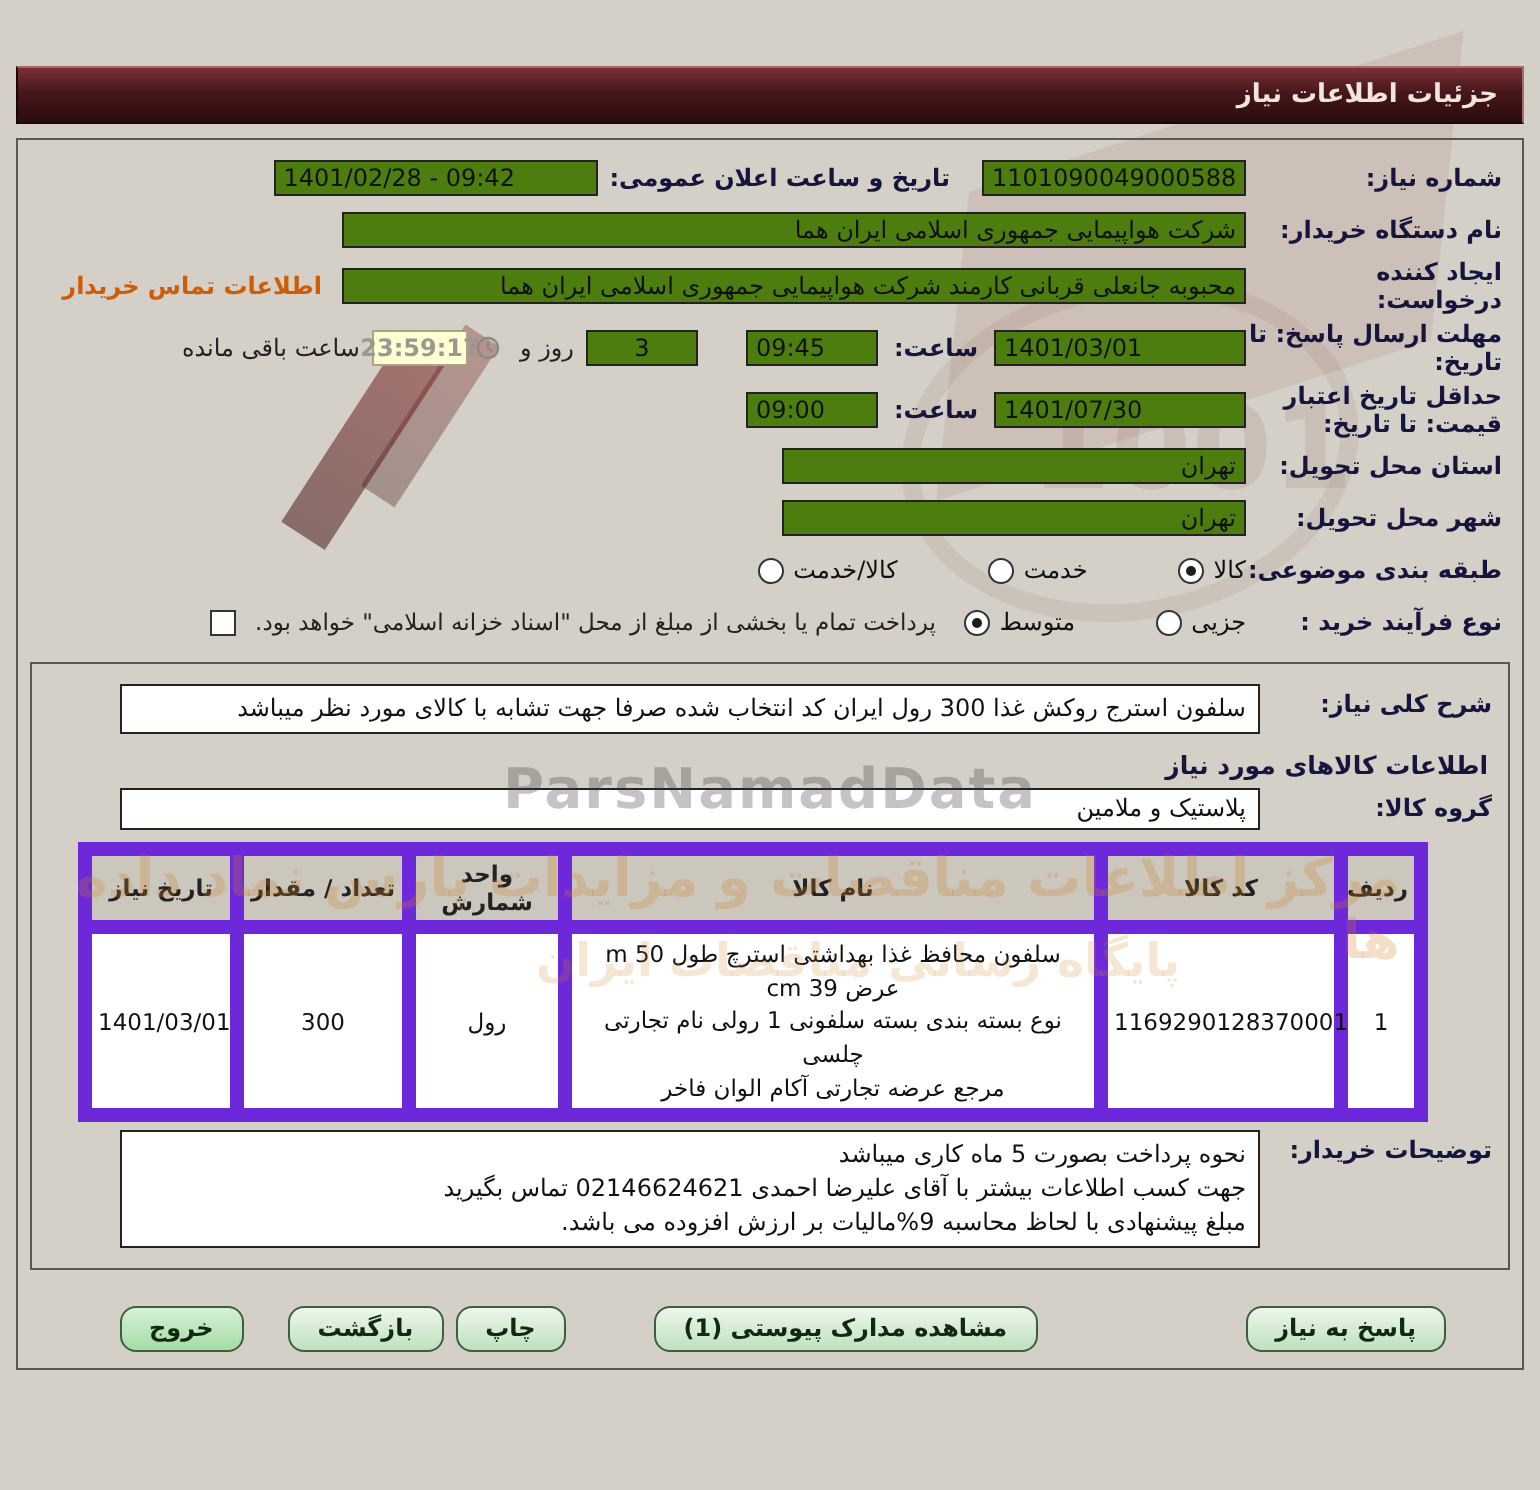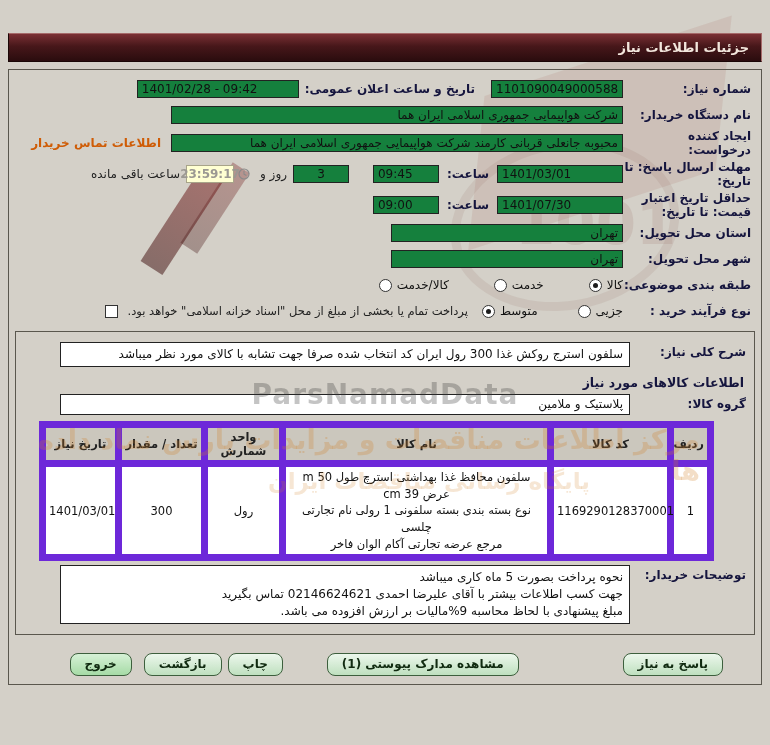--- a/index.html
+++ b/index.html
@@ -15,21 +15,21 @@
     color:#f2e6dc; font-weight:bold; font-size:13px;
     display:flex; align-items:center; padding:0 12px; }
 
   
   .frame { position:absolute; top:69px; right:8px; left:8px; bottom:60px;
     border:1px solid #5a574e; padding:5px 4px; }
 
   .row { display:flex; align-items:center; margin:2px 6px; min-height:24px; }
   .lbl { flex:0 0 128px; font-weight:bold; color:#15153e; line-height:1.2; font-size:12px; }
   .lbl2 { font-weight:bold; color:#15153e; margin-right:16px; margin-left:6px; }
-  .inp { background:#15803d; border:1px solid #222; height:18px; display:flex; align-items:center;
+  .inp { background:#4d7c0f; border:1px solid #222; height:18px; display:flex; align-items:center;
          padding:0 4px; font-size:12px; overflow:hidden; white-space:nowrap; }
   .inp.num { direction:ltr; }
   .w150{width:132px} .w160{width:162px} .w452{width:452px} .w125{width:126px}
   .w72{width:66px} .w56{width:56px; justify-content:center;} .w230{width:232px}
   .slbl { font-weight:bold; color:#15153e; margin:0 8px; }
   .contact-link { color:#cf5c06; font-weight:bold; margin-right:10px; cursor:pointer; }
   .countdown { background:#ffffd2; border:1px solid #a8a489; color:#9b9892; font-weight:bold;
     direction:ltr; height:18px; width:48px; display:flex; align-items:center; justify-content:center; }
   .plain { color:#222; margin:0 6px; }
   .clock { display:inline-flex; margin:0 4px; }
@@ -62,21 +62,21 @@
   .namecell div { line-height:1.45; }
 
   
   .btnrow { display:flex; align-items:center; margin:18px 34px 0 0; }
   .btn { font-family:"DejaVu Sans", sans-serif; font-weight:bold; font-size:12px; color:#102a10;
     background:linear-gradient(180deg,#ecf7ec,#bfe0bf); border:1px solid #3d5f3d; border-radius:8px;
     height:23px; padding:0 14px; cursor:pointer; white-space:nowrap; }
   .btn-attach { margin-right:104px; }
   .btn-print { margin-right:44px; }
   .btn-back { margin-right:6px; }
-  .btn-exit { margin-right:12px; background:linear-gradient(180deg,#d6f1d6,#a6dba6); }
+  .btn-exit { margin-right:22px; background:linear-gradient(180deg,#d6f1d6,#a6dba6); }
 
   
   .wm { position:absolute; pointer-events:none; }
   .wm-brand { top:378px; right:0; left:0; text-align:center; direction:ltr;
     font-size:28px; font-weight:bold; letter-spacing:1px; color:rgba(60,60,60,0.30); }
   .wm-fa1 { top:424px; right:70px; font-size:27px; font-weight:bold; color:rgba(208,128,38,0.26); }
   .wm-fa2 { top:468px; right:180px; font-size:23px; font-weight:bold; color:rgba(208,128,38,0.20); }
   .wm-stamp-circle { top:140px; left:450px; width:230px; height:170px; border:9px solid rgba(128,74,68,0.10); border-radius:50%; transform:rotate(-10deg); }
   .wm-stamp-text { top:190px; left:515px; font-size:58px; font-weight:bold; direction:ltr; color:rgba(128,74,68,0.12); }
   .wm-ribbon-left { top:165px; right:575px; width:26px; height:112px;

